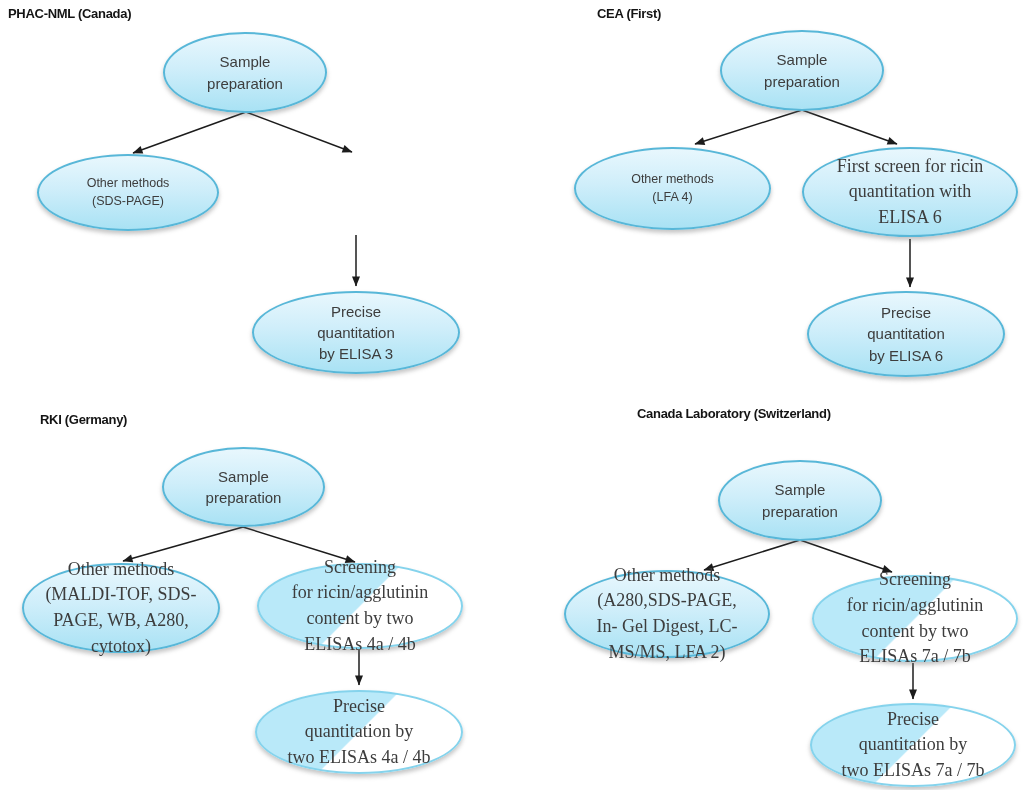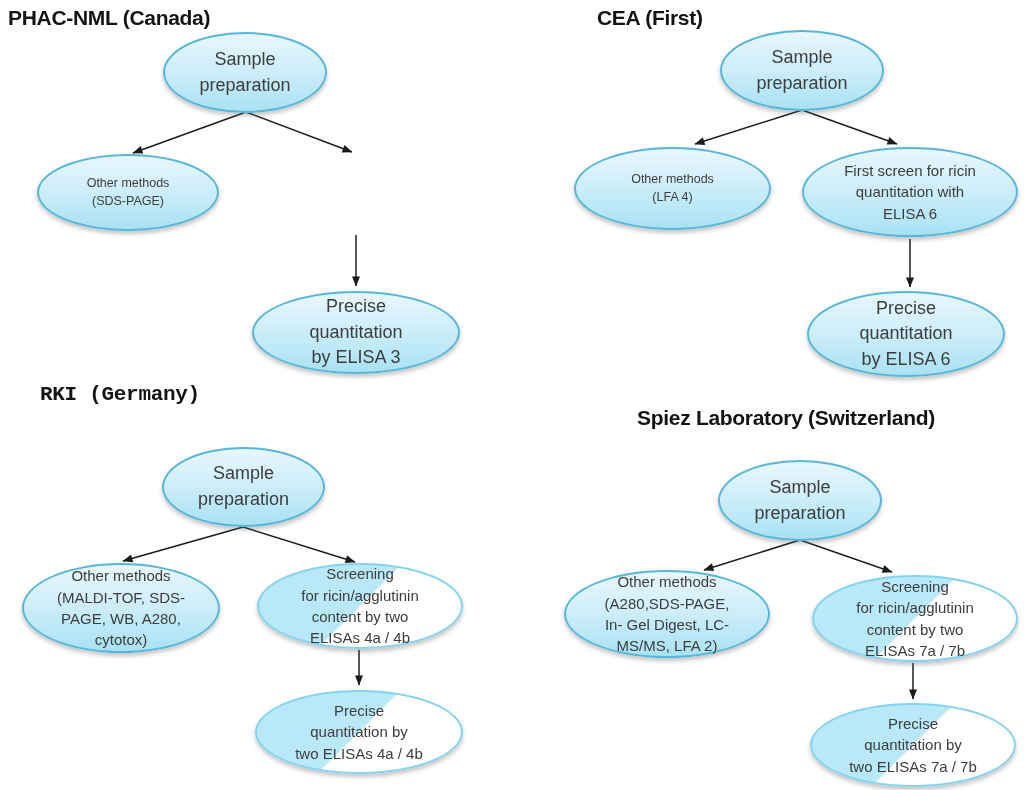--- a/index.html
+++ b/index.html
@@ -2,40 +2,40 @@
 <html><head>
 <meta charset="utf-8">
 <style>
   html,body { margin:0; padding:0; background:#ffffff; }
   .canvas {
     position:relative; width:1024px; height:790px; background:#ffffff;
     font-family:"Liberation Sans", sans-serif; overflow:hidden;
   }
   .arrows { position:absolute; left:0; top:0; }
   .diagram-title {
-    position:absolute; font-weight:bold; font-size:21px; color:#141414;
+    position:absolute; font-weight:bold; font-size:13px; color:#141414;
     letter-spacing:-0.3px; white-space:nowrap;
   }
   .node {
     position:absolute; border-radius:50%;
     display:flex; align-items:center; justify-content:center;
     text-align:center; color:#3d3d3d; white-space:pre-line;
     line-height:1.42; box-shadow:0 3px 4px rgba(110,110,110,0.40);
     box-sizing:border-box;
   }
   .solid {
     background:linear-gradient(to bottom, #e8f7fd 0%, #cfeefa 45%, #a9e2f4 100%);
     border:2px solid #58b7d8;
   }
   .twotone {
     background:linear-gradient(135deg, #b9e9f9 49.6%, #ffffff 50.4%);
     border:2px solid #85d3ec;
   }
-  .t15 { font-size:18px; }
-  .t13 { font-size:15px; }
+  .t15 { font-size:15px; }
+  .t13 { font-size:18px;font-family:Liberation Serif, serif; }
   .t12 { font-size:12.5px; }
 </style>
 </head>
 <body>
 
 <div class="canvas">
 
   <svg class="arrows" width="1024" height="790" viewBox="0 0 1024 790">
     <defs>
       <marker id="ah" markerWidth="12" markerHeight="10" refX="10" refY="4.5" orient="auto" markerUnits="userSpaceOnUse">
@@ -55,22 +55,22 @@
     <line x1="243" y1="527" x2="355" y2="562" stroke="#1c1c1c" stroke-width="1.5" marker-end="url(#ah)"></line>
     <line x1="359" y1="650" x2="359" y2="685" stroke="#1c1c1c" stroke-width="1.5" marker-end="url(#ah)"></line>
 
     <line x1="800" y1="540" x2="704" y2="570" stroke="#1c1c1c" stroke-width="1.5" marker-end="url(#ah)"></line>
     <line x1="800" y1="540" x2="892" y2="572" stroke="#1c1c1c" stroke-width="1.5" marker-end="url(#ah)"></line>
     <line x1="913" y1="663" x2="913" y2="699" stroke="#1c1c1c" stroke-width="1.5" marker-end="url(#ah)"></line>
   </svg>
 
   <div class="diagram-title" style="left:8px;   top:6px;">PHAC-NML (Canada)</div>
   <div class="diagram-title" style="left:597px; top:6px;">CEA (First)</div>
-  <div class="diagram-title" style="left:40px;  top:383px;font-family:Liberation Mono, monospace;">RKI (Germany)</div>
-  <div class="diagram-title" style="left:637px; top:406px;">Spiez Laboratory (Switzerland)</div>
+  <div class="diagram-title" style="left:40px;  top:412px;">RKI (Germany)</div>
+  <div class="diagram-title" style="left:637px; top:406px;">Canada Laboratory (Switzerland)</div>
 
   <div class="node solid t15" style="left:163px; top:32px;  width:164px; height:81px;">Sample
 preparation</div>
   <div class="node solid t12" style="left:37px;  top:154px; width:182px; height:77px;">Other methods
 (SDS-PAGE)</div>
   <div class="node solid t15" style="left:252px; top:291px; width:208px; height:83px;">Precise
 quantitation
 by ELISA 3</div>
 
   <div class="node solid t15" style="left:720px; top:30px;  width:164px; height:81px;">Sample

